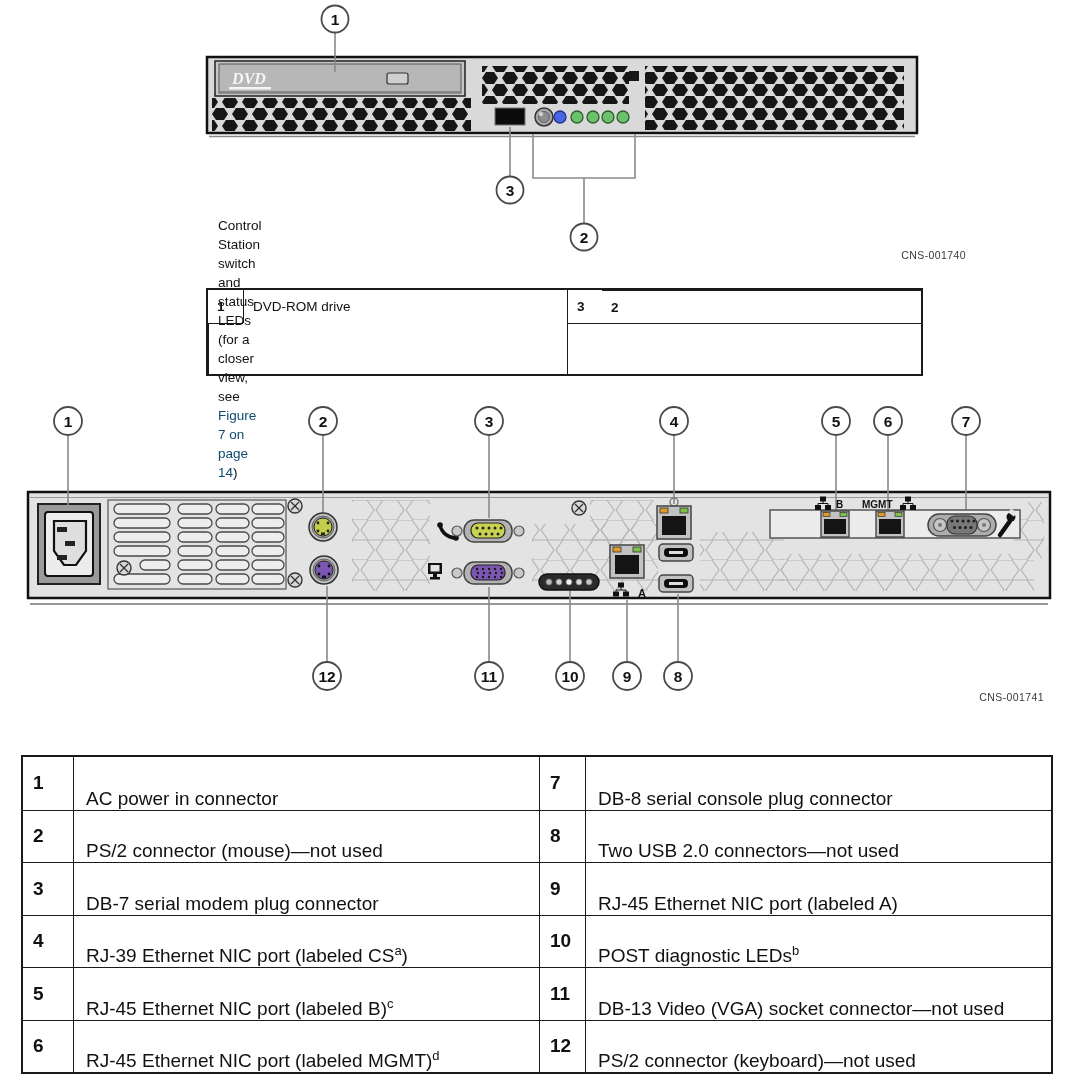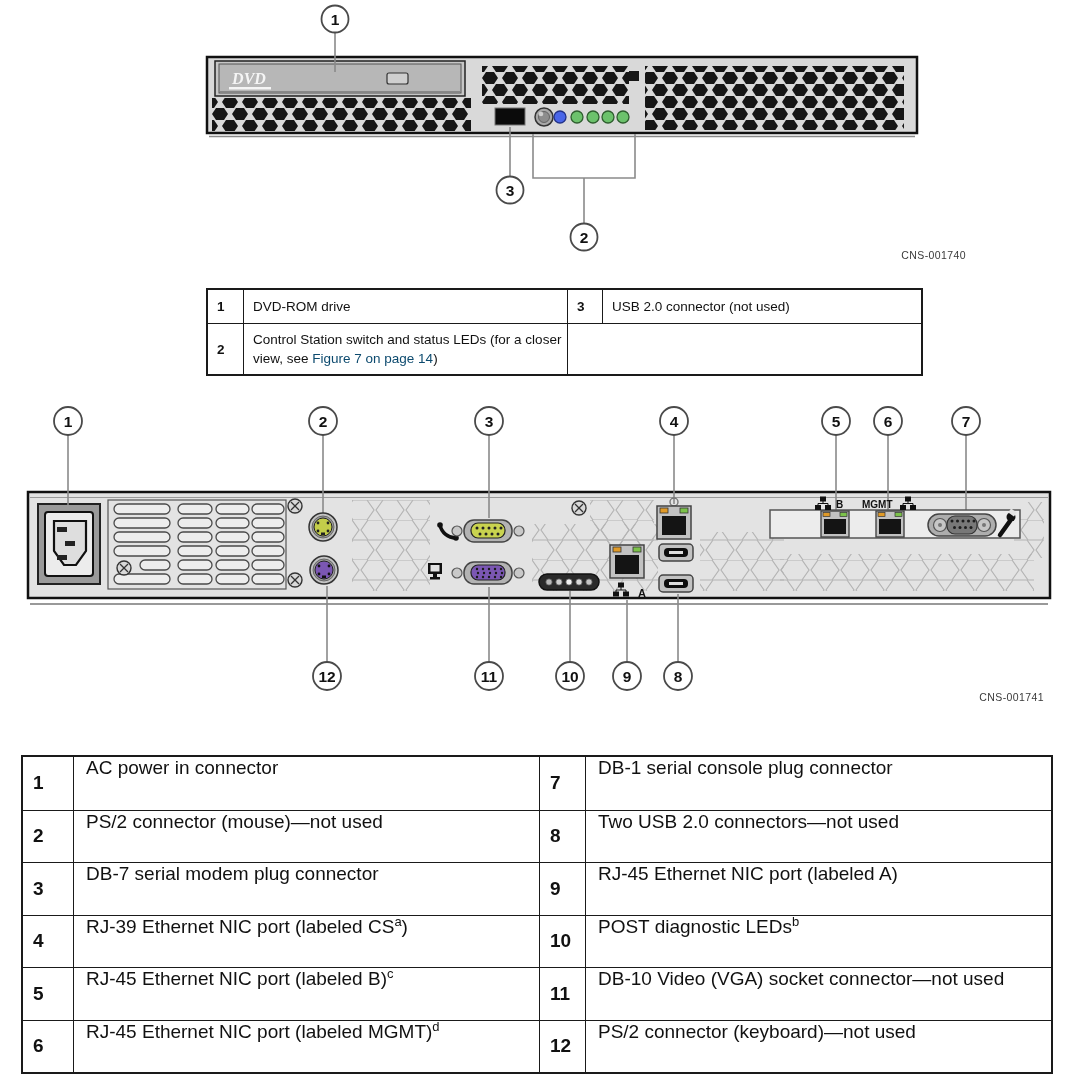--- a/index.html
+++ b/index.html
@@ -18,21 +18,21 @@
   .ft .bl{border-left:1.5px solid #1a1a1a;}
   .ft .bt{border-top:1.5px solid #1a1a1a;}
   .ft .span2{grid-column:3 / 5;}
   .lnk{color:#0c4a6e;}
 
   
   .rt{position:absolute;left:21px;top:755px;width:1032px;
       border:2.5px solid #1a1a1a;display:grid;
       grid-template-columns:50px 466px 46px 1fr;
       grid-auto-rows:52.5px;font-size:19px;background:#fff;}
-  .rt .cell{display:flex;align-items:flex-start;padding-left:12px;}
+  .rt .cell{display:flex;align-items:flex-end;padding-left:12px;}
   .rt .numcell{display:flex;align-items:center;padding-left:10px;font-weight:bold;}
   .rt .bl{border-left:1.5px solid #1a1a1a;}
   .rt .bt{border-top:1.5px solid #1a1a1a;}
   sup{font-size:13px;line-height:0;}
 
   
   .callout-line{stroke:#8a8a8a;stroke-width:1.6;fill:none;}
   .callout-circle{fill:#fff;stroke:#4a4a4a;stroke-width:1.8;}
   .callout-num{font-size:15.5px;font-weight:bold;fill:#111;text-anchor:middle;}
   .figcode{font-size:10.5px;fill:#3a3a3a;letter-spacing:.4px;}
@@ -413,38 +413,37 @@
     </g>
 
     <text x="1044" y="701" text-anchor="end" class="figcode">CNS-001741</text>
   </g>
 </svg>
 
 <div class="ft">
   <div class="cell num">1</div>
   <div class="cell bl">DVD-ROM drive</div>
   <div class="cell num bl">3</div>
-  <div class="cell bl">USB 2.0 connector (not used)</div>
 
   <div class="cell num bt">2</div>
   <div class="cell bl bt">
     <span><span>Control Station switch and status LEDs (for a closer view, see </span><span class="lnk">Figure 7 on page 14</span><span>)</span></span>
   </div>
   <div class="cell bl bt span2"></div>
 </div>
 
 <div class="rt">
 
   <div class="numcell">1</div>
   <div class="cell bl">
         <span><span>AC power in connector</span><sup></sup><span></span></span>
       </div>
   <div class="numcell bl">7</div>
   <div class="cell bl">
-        <span><span>DB-1 serial console plug connector</span><sup></sup><span></span></span>
+        <span><span>DB-8 serial console plug connector</span><sup></sup><span></span></span>
       </div>
 
   <div class="numcell bt">2</div>
   <div class="cell bl bt">
         <span><span>PS/2 connector (mouse)—not used</span><sup></sup><span></span></span>
       </div>
   <div class="numcell bl bt">8</div>
   <div class="cell bl bt">
         <span><span>Two USB 2.0 connectors—not used</span><sup></sup><span></span></span>
       </div>
@@ -466,21 +465,21 @@
   <div class="cell bl bt">
         <span><span>POST diagnostic LEDs</span><sup>b</sup><span></span></span>
       </div>
 
   <div class="numcell bt">5</div>
   <div class="cell bl bt">
         <span><span>RJ-45 Ethernet NIC port (labeled B)</span><sup>c</sup><span></span></span>
       </div>
   <div class="numcell bl bt">11</div>
   <div class="cell bl bt">
-        <span><span>DB-10 Video (VGA) socket connector—not used</span><sup></sup><span></span></span>
+        <span><span>DB-13 Video (VGA) socket connector—not used</span><sup></sup><span></span></span>
       </div>
 
   <div class="numcell bt">6</div>
   <div class="cell bl bt">
         <span><span>RJ-45 Ethernet NIC port (labeled MGMT)</span><sup>d</sup><span></span></span>
       </div>
   <div class="numcell bl bt">12</div>
   <div class="cell bl bt">
         <span><span>PS/2 connector (keyboard)—not used</span><sup></sup><span></span></span>
       </div>

